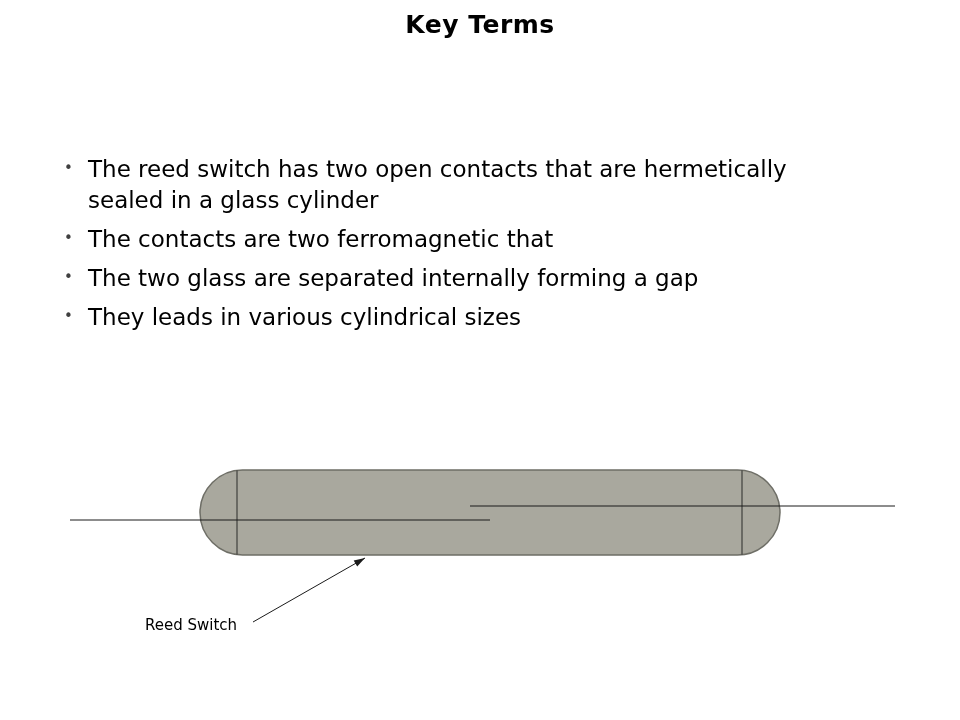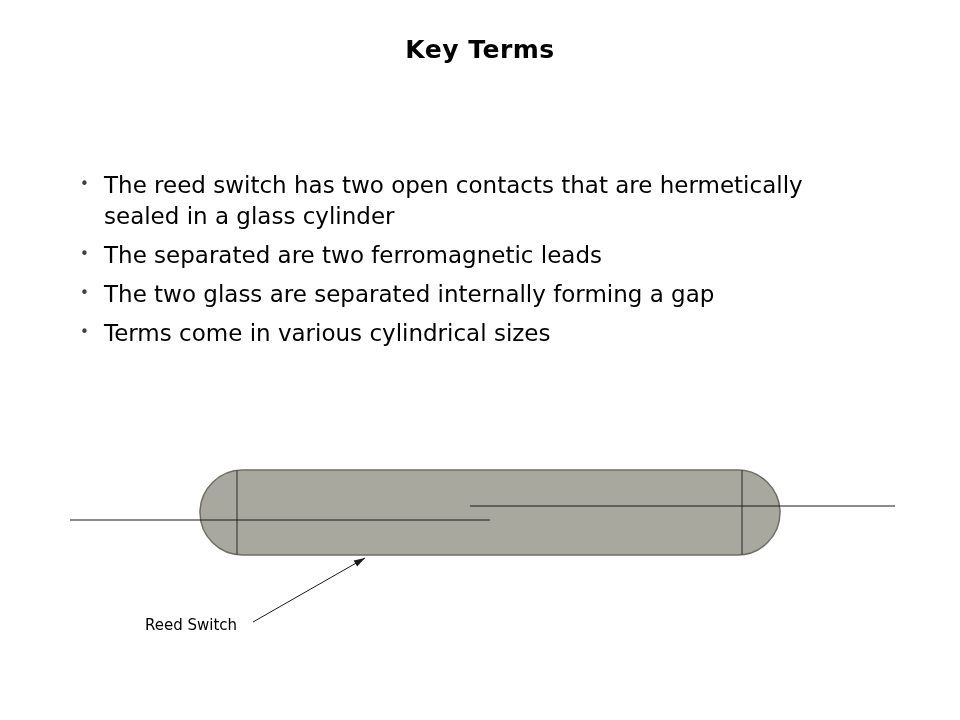--- a/index.html
+++ b/index.html
@@ -15,34 +15,34 @@
     font-family: "DejaVu Sans", "Liberation Sans", sans-serif;
     color: #000;
   }
   .slide {
     position: absolute;
     inset: 0;
   }
   .title {
     margin: 0;
     position: absolute;
-    top: 35px;
+    top: 10px;
     left: 0;
     width: 100%;
     text-align: center;
     font-size: 25px;
     font-weight: bold;
     letter-spacing: 0.5px;
   }
   .bullets {
     position: absolute;
     top: 154px;
     left: 62px;
     width: 800px;
-    margin: 16px;
+    margin: 0;
     padding: 0;
     list-style: none;
   }
   .bullets li {
     position: relative;
     padding-left: 26px;
     margin-bottom: 8px;
     font-size: 23px;
     line-height: 1.35;
   }
@@ -90,23 +90,23 @@
 </style>
 </head>
 <body>
 
 <div class="slide">
 
   <h1 class="title">Key Terms</h1>
 
   <ul class="bullets">
     <li>The reed switch has two open contacts that are hermetically sealed in a glass cylinder</li>
-    <li>The separated are two ferromagnetic leads</li>
+    <li>The contacts are two ferromagnetic that</li>
     <li>The two glass are separated internally forming a gap</li>
-    <li>Terms come in various cylindrical sizes</li>
+    <li>They leads in various cylindrical sizes</li>
   </ul>
 
   <svg class="diagram" viewBox="0 440 960 230" xmlns="http://www.w3.org/2000/svg">
 
     <rect class="capsule" x="200" y="470" width="580" height="85" rx="42.5" ry="42.5" fill="#a9a89e"></rect>
 
     <line class="inner-line" x1="237" y1="470" x2="237" y2="555"></line>
     <line class="inner-line" x1="742" y1="470" x2="742" y2="555"></line>
 
     <line class="lead" x1="70" y1="520" x2="490" y2="520"></line>

